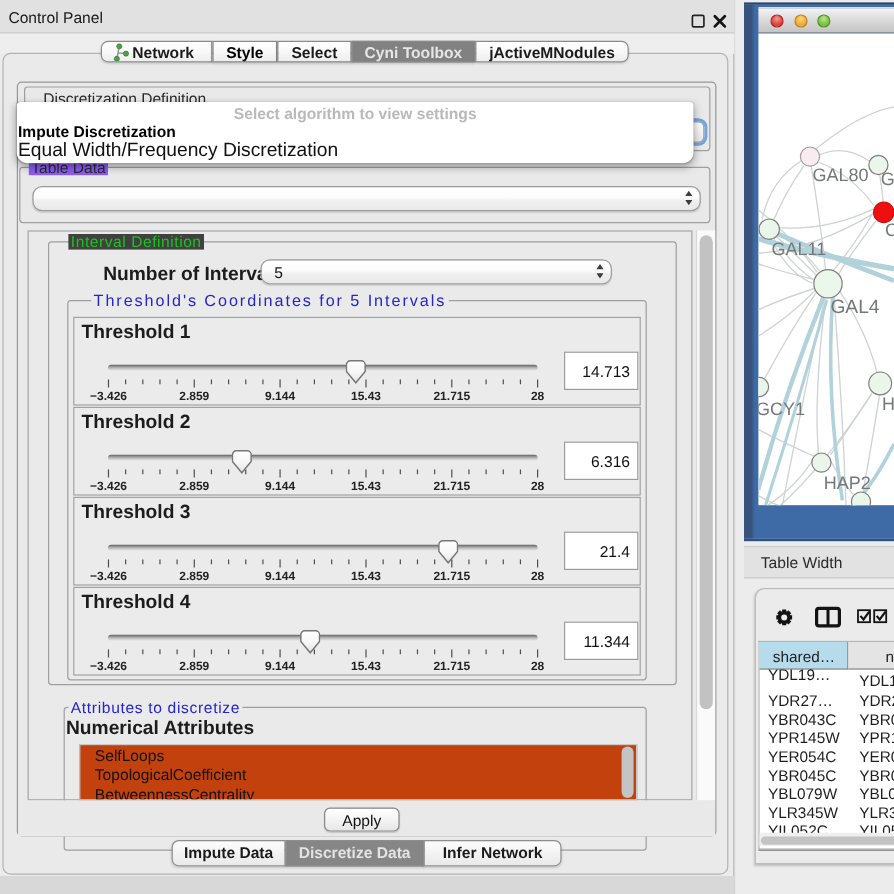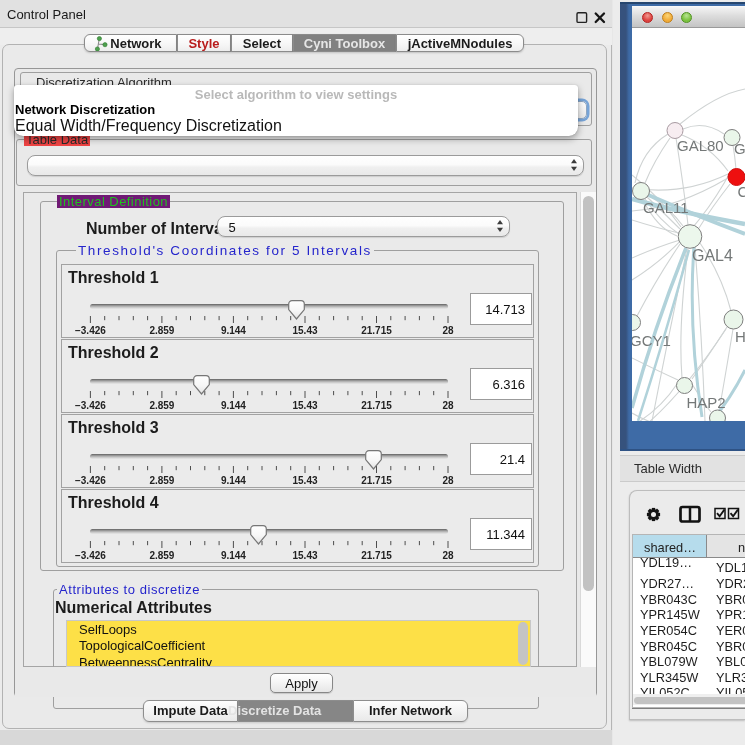--- a/index.html
+++ b/index.html
@@ -5,69 +5,69 @@
 html,body{width:745px;height:745px;overflow:hidden}
 body{font-family:"Liberation Sans",sans-serif;background:#e7e7e7;position:relative}
 .abs{position:absolute}
 .lbl{font-size:16px;color:#1c1c1c;white-space:nowrap}
 .combo{position:absolute;border:1px solid #9b9b9b;border-radius:8px;
  background:linear-gradient(180deg,#ffffff 0%,#fbfbfb 45%,#efefef 60%,#e9e9e9 100%);
  box-shadow:0 1px 1px rgba(0,0,0,0.12)}
 .combo .ct{position:absolute;left:11px;top:3px;font-size:13px;color:#111;white-space:nowrap}
 .updn{position:absolute;right:6px;top:50%;margin-top:-6px;width:6px;height:12px}
 .grp{position:absolute;border:1px solid #9f9f9f;border-radius:3px}
-.gt{position:absolute;font-size:13px;background:#ef4444;padding:0 2px;white-space:nowrap;line-height:13px}
+.gt{position:absolute;font-size:13px;background:#8b5cf6;padding:0 2px;white-space:nowrap;line-height:13px}
 </style></head><body>
 <div class="abs" style="left:0;top:0;width:612px;height:745px;background:#ebebeb;border-right:1px solid #b5b5b5"></div>
 <div class="abs" style="left:0;top:0;width:612px;height:28px;background:#e1e1e1;border-bottom:1px solid #c6c6c6"></div>
 <div class="abs lbl" style="left:7px;top:7px;font-size:13px;color:#191919">Control Panel</div>
 <svg class="abs" style="left:575px;top:11px" width="34" height="14" viewBox="0 0 34 14">
 <rect x="2" y="1.8" width="9.6" height="9.6" rx="1.2" fill="none" stroke="#222" stroke-width="1.4"></rect>
 <path d="M20.7 2.5 L29 11 M29 2.5 L20.7 11" stroke="#151515" stroke-width="2.3" stroke-linecap="round"></path>
 </svg>
 <div class="abs" style="left:0;top:28px;width:612px;height:17px;background:#eeeeee"></div>
 <div class="abs" style="left:2px;top:44px;width:605px;height:685px;background:#eaeaea;border:1px solid #b2b2b2;border-radius:7px"></div>
 <div class="abs" style="left:0;top:730px;width:612px;height:15px;background:#d8d8d8"></div>
 <div class="abs" style="left:84px;top:34px;width:93px;height:18px;background:linear-gradient(180deg,#ffffff,#f7f7f7 55%,#ededed);border:1px solid #8b8b8b;border-radius:6px 0 0 6px;box-shadow:0 1px 2px rgba(0,0,0,0.18)"></div>
 <div class="abs" style="left:84px;top:36px;width:93px;text-align:center;font-size:13px;font-weight:bold;color:#1b1b1b;white-space:nowrap">&nbsp;&nbsp;&nbsp;Network</div>
 <div class="abs" style="left:177px;top:34px;width:54px;height:18px;background:linear-gradient(180deg,#ffffff,#f7f7f7 55%,#ededed);border:1px solid #8b8b8b;border-radius:0 0 0 0;box-shadow:0 1px 2px rgba(0,0,0,0.18)"></div>
-<div class="abs" style="left:177px;top:36px;width:54px;text-align:center;font-size:13px;font-weight:bold;color:#b91c1c;white-space:nowrap">Style</div>
+<div class="abs" style="left:177px;top:36px;width:54px;text-align:center;font-size:13px;font-weight:bold;color:#000000;white-space:nowrap">Style</div>
 <div class="abs" style="left:231px;top:34px;width:62px;height:18px;background:linear-gradient(180deg,#ffffff,#f7f7f7 55%,#ededed);border:1px solid #8b8b8b;border-radius:0 0 0 0;box-shadow:0 1px 2px rgba(0,0,0,0.18)"></div>
 <div class="abs" style="left:231px;top:36px;width:62px;text-align:center;font-size:13px;font-weight:bold;color:#1b1b1b;white-space:nowrap">Select</div>
 <div class="abs" style="left:293px;top:34px;width:103px;height:18px;background:#818181;border:1px solid #8b8b8b;border-radius:0 0 0 0;box-shadow:0 1px 2px rgba(0,0,0,0.18)"></div>
 <div class="abs" style="left:293px;top:36px;width:103px;text-align:center;font-size:13px;font-weight:bold;color:#e6e6e6;white-space:nowrap">Cyni Toolbox</div>
 <div class="abs" style="left:396px;top:34px;width:128px;height:18px;background:linear-gradient(180deg,#ffffff,#f7f7f7 55%,#ededed);border:1px solid #8b8b8b;border-radius:0 6px 6px 0;box-shadow:0 1px 2px rgba(0,0,0,0.18)"></div>
 <div class="abs" style="left:396px;top:36px;width:128px;text-align:center;font-size:13px;font-weight:bold;color:#1b1b1b;white-space:nowrap">jActiveMNodules</div>
 <svg class="abs" style="left:94px;top:36px" width="14" height="15" viewBox="0 0 14 15">
 <path d="M5.2 3 L3.5 13 M4.3 8 L11 8.6" stroke="#8c8c8c" stroke-width="1.1" fill="none"></path>
 <circle cx="5.4" cy="2.6" r="2.1" fill="#4ea04e" stroke="#2d7a2d" stroke-width="0.6"></circle>
 <circle cx="3.4" cy="13" r="2.1" fill="#4ea04e" stroke="#2d7a2d" stroke-width="0.6"></circle>
 <circle cx="11" cy="8.7" r="2.1" fill="#4ea04e" stroke="#2d7a2d" stroke-width="0.6"></circle>
 </svg>
 <div class="abs" style="left:14px;top:68px;width:583px;height:629px;background:#e9e9e9;border:1px solid #979797;border-radius:4px"></div>
 <div class="grp" style="left:20px;top:72px;width:572px;height:54px;background:#e9e9e9"></div>
-<div class="gt" style="left:34px;top:76px;color:#2a2a2a;background:#e9e9e9">Discretization Algorithm</div>
+<div class="gt" style="left:34px;top:76px;color:#2a2a2a;background:#e9e9e9">Discretization Definition</div>
 <div class="abs" style="left:30px;top:101px;width:557px;height:18px;border-radius:5px;background:linear-gradient(180deg,#fdfdfd,#e9e9e9);border:1px solid #8da6c2;box-shadow:0 0 0 2.5px rgba(90,146,210,0.8)"></div>
 <svg class="abs updn" style="left:572px;top:104px" width="6" height="12" viewBox="0 0 6 12">
     <path d="M3 0 L6 4 L0 4 Z" fill="#444"></path>
     <path d="M3 12 L6 8 L0 8 Z" fill="#444"></path>
   </svg>
 <div class="grp" style="left:16px;top:139px;width:576px;height:47px"></div>
 <div class="gt" style="left:24px;top:133px;color:#2a2a2a">Table Data</div>
 <div class="combo" style="left:27px;top:154.5px;width:557px;height:21px">
     <svg class="updn" width="6" height="12" viewBox="0 0 6 12">
       <path d="M3 0 L6 4.3 L0 4.3 Z" fill="#3c3c3c"></path>
       <path d="M3 12 L6 7.7 L0 7.7 Z" fill="#3c3c3c"></path>
     </svg>
   </div>
 <div class="abs" style="left:23px;top:192px;width:554px;height:475px;background:#eaeaea;border:1px solid #a5a5a5;overflow:hidden"></div>
 <div class="abs" style="left:580px;top:192px;width:16px;height:475px;background:#fafafa;border-left:1px solid #d9d9d9"></div>
 <div class="abs" style="left:582.5px;top:196px;width:11px;height:395px;background:#c2c2c2;border-radius:6px"></div>
 <div class="grp" style="left:40px;top:201px;width:524px;height:370px"></div>
-<div class="gt" style="left:57px;top:195px;color:#1fc11f;background:#701a75;letter-spacing:0.45px">Interval Definition</div>
+<div class="gt" style="left:57px;top:195px;color:#1fc11f;background:#404040;letter-spacing:0.45px">Interval Definition</div>
 <div class="abs lbl" style="left:86px;top:219.5px;font-weight:bold">Number of Intervals</div>
 <div class="combo" style="left:216.5px;top:216px;width:293.5px;height:20.5px">
     <span class="ct">5</span>
     <svg class="updn" width="6" height="12" viewBox="0 0 6 12">
       <path d="M3 0 L6 4.3 L0 4.3 Z" fill="#3c3c3c"></path>
       <path d="M3 12 L6 7.7 L0 7.7 Z" fill="#3c3c3c"></path>
     </svg>
   </div>
 <div class="grp" style="left:56px;top:250px;width:483px;height:317px"></div>
 <div class="gt" style="left:76px;top:244px;color:#2525cc;background:#eaeaea;font-size:13.5px;letter-spacing:1.6px">Threshold's Coordinates for 5 Intervals</div>
@@ -263,36 +263,36 @@
         <stop offset="1" stop-color="#e3e3e3"></stop>
       </linearGradient>
     </defs>
 <path d="M4 0.7 h9 a3.3 3.3 0 0 1 3.3 3.3 v5.6 L8.5 19 L0.7 9.6 v-5.6 A3.3 3.3 0 0 1 4 0.7 Z" fill="url(#th4)" stroke="#767676" stroke-width="1.2"></path>
   </svg>
 <div class="abs" style="left:470px;top:518px;width:62px;height:32px;background:#fff;border:1px solid #9b9b9b"></div>
 <div class="abs" style="left:470px;top:527px;width:55px;text-align:right;font-size:13px;color:#111">11.344</div>
 <div class="grp" style="left:53px;top:589px;width:486px;height:120px"></div>
 <div class="gt" style="left:57px;top:583px;color:#2525cc;background:#eaeaea;letter-spacing:0.55px">Attributes to discretize</div>
 <div class="abs lbl" style="left:55px;top:599px;font-weight:bold">Numerical Attributes</div>
-<div class="abs" style="left:66px;top:620px;width:465px;height:47px;background:#fde047;border:1px solid #c8c8c8;overflow:hidden">
+<div class="abs" style="left:66px;top:620px;width:465px;height:47px;background:#c2410c;border:1px solid #c8c8c8;overflow:hidden">
     <div style="font-size:13px;color:#111;padding-left:12px;line-height:16.4px;padding-top:1px">SelfLoops<br>TopologicalCoefficient<br>BetweennessCentrality</div>
   </div>
 <div class="abs" style="left:518px;top:622px;width:10px;height:43px;background:#c4c4c4;border-radius:5px"></div>
 <div class="abs" style="left:15px;top:667px;width:581px;height:30px;background:#e9e9e9"></div>
 <div class="abs" style="left:270px;top:673px;width:63px;height:20px;border:1px solid #878787;border-radius:5px;background:linear-gradient(180deg,#ffffff,#f4f4f4 50%,#e6e6e6);box-shadow:0 1px 1px rgba(0,0,0,0.15)"></div>
 <div class="abs" style="left:270px;top:676px;width:63px;text-align:center;font-size:13px;color:#111">Apply</div>
 <div class="abs" style="left:143px;top:700px;width:95px;height:22px;background:linear-gradient(180deg,#fdfdfd,#f2f2f2 55%,#e9e9e9);border:1px solid #8d8d8d;border-radius:6px 0 0 6px;box-shadow:0 1px 2px rgba(0,0,0,0.15)"></div>
 <div class="abs" style="left:143px;top:703px;width:95px;text-align:center;font-size:13px;font-weight:bold;color:#1b1b1b;white-space:nowrap">Impute Data</div>
 <div class="abs" style="left:238px;top:700px;width:115px;height:22px;background:#868686;border:1px solid #8d8d8d;border-radius:0 0 0 0;box-shadow:0 1px 2px rgba(0,0,0,0.15)"></div>
-<div class="abs" style="left:228px;top:703px;width:115px;text-align:left;font-size:13px;font-weight:bold;color:#e3e3e3;white-space:nowrap">Discretize Data</div>
+<div class="abs" style="left:238px;top:703px;width:115px;text-align:center;font-size:13px;font-weight:bold;color:#e3e3e3;white-space:nowrap">Discretize Data</div>
 <div class="abs" style="left:353px;top:700px;width:115px;height:22px;background:linear-gradient(180deg,#fdfdfd,#f2f2f2 55%,#e9e9e9);border:1px solid #8d8d8d;border-radius:0 6px 6px 0;box-shadow:0 1px 2px rgba(0,0,0,0.15)"></div>
 <div class="abs" style="left:353px;top:703px;width:115px;text-align:center;font-size:13px;font-weight:bold;color:#1b1b1b;white-space:nowrap">Infer Network</div>
 <div class="abs" style="left:14px;top:85px;width:564px;height:51px;background:#ffffff;border-radius:3px 3px 9px 9px;box-shadow:0 3px 7px rgba(0,0,0,0.35),0 0 1px rgba(0,0,0,0.25)"></div>
 <div class="abs" style="left:14px;top:87px;width:564px;text-align:center;font-size:13px;font-weight:bold;color:#b9b9b9">Select algorithm to view settings</div>
-<div class="abs" style="left:15px;top:102px;font-size:13px;font-weight:bold;color:#000">Network Discretization</div>
+<div class="abs" style="left:15px;top:102px;font-size:13px;font-weight:bold;color:#000">Impute Discretization</div>
 <div class="abs" style="left:15px;top:117px;font-size:16px;color:#111">Equal Width/Frequency Discretization</div>
 <div class="abs" style="left:613px;top:0;width:132px;height:745px;background:#ececec"></div>
 <div class="abs" style="left:620px;top:2px;width:125px;height:449px;background:linear-gradient(90deg,#36527d 0,#36527d 6px,#3e6ba6 9px,#3e6ba6 100%);border-top:2px solid #26466f;border-bottom:2px solid #2e5284"></div>
 <div class="abs" style="left:632px;top:6px;width:113px;height:22px;background:linear-gradient(180deg,#f4f4f4,#dcdcdc 45%,#c4c4c4);border-bottom:1px solid #9a9a9a;border-top:1px solid #f8f8f8"></div>
 <div class="abs" style="left:641.8px;top:12px;width:11px;height:11px;border-radius:50%;background:radial-gradient(circle at 50% 30%,#f09a92,#dd4340 60%,#dd4340);border:1px solid #b3201f"></div>
 <div class="abs" style="left:661.5px;top:12px;width:11px;height:11px;border-radius:50%;background:radial-gradient(circle at 50% 30%,#fbd578,#f1ac38 60%,#f1ac38);border:1px solid #c07e17"></div>
 <div class="abs" style="left:681.1px;top:12px;width:11px;height:11px;border-radius:50%;background:radial-gradient(circle at 50% 30%,#b8e393,#7cc340 60%,#7cc340);border:1px solid #4f9121"></div>
 <svg class="abs" style="left:632px;top:28px;background:#ffffff" width="113" height="393" viewBox="0 0 113 393">
 <g fill="none" stroke="#cfd3d3" stroke-width="1.1">
 <path d="M48,96 Q85,66 113,61"></path>

